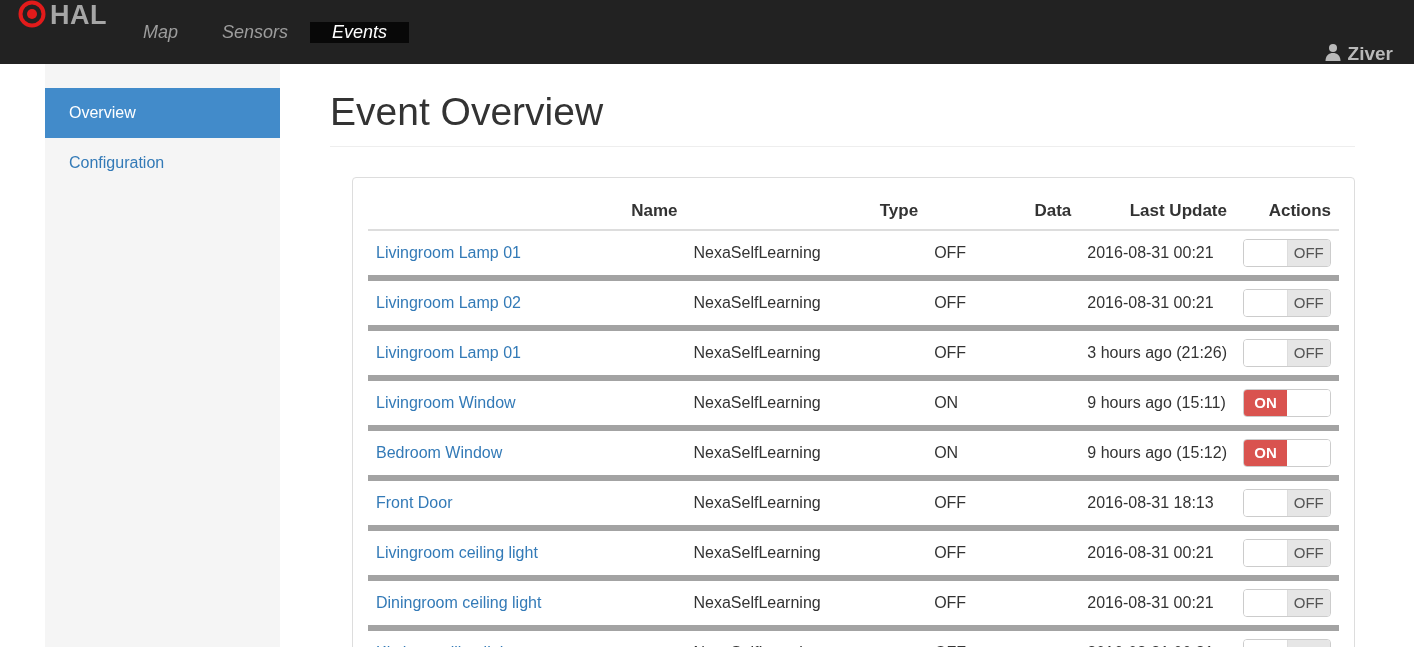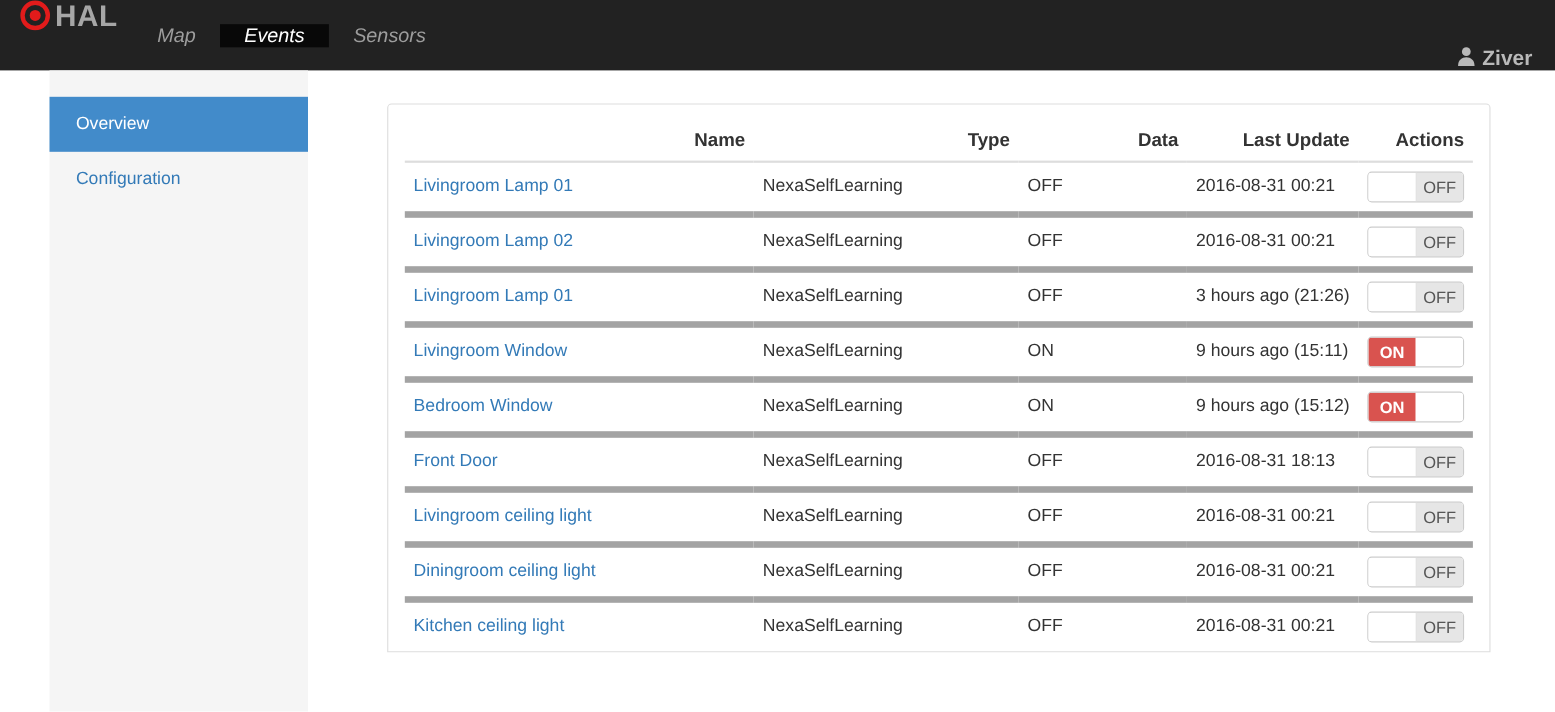--- a/index.html
+++ b/index.html
@@ -162,22 +162,22 @@
     <span>
       <svg width="28" height="28" viewBox="0 0 28 28">
         <circle cx="14" cy="14" r="11.5" fill="none" stroke="#e21b1b" stroke-width="4"></circle>
         <circle cx="14" cy="14" r="5" fill="#e21b1b"></circle>
       </svg>
     </span>
     <span>HAL</span>
   </div>
   <nav class="nav-items">
     <a class="nav-item">Map</a>
+    <a class="nav-item">Sensors</a>
     <a class="nav-item active">Events</a>
-    <a class="nav-item">Sensors</a>
   </nav>
   <div class="navbar-user">
     <span>
       <svg width="20" height="20" viewBox="0 0 20 20" fill="#b9b9b9">
         <circle cx="10" cy="6" r="4"></circle>
         <path d="M2.5 19 C2.5 13.5 6 11 10 11 C14 11 17.5 13.5 17.5 19 Z"></path>
       </svg>
     </span>
     <span>Ziver</span>
   </div>
@@ -187,20 +187,21 @@
   <aside class="sidebar">
     <div class="sidebar-item active">
       <span>Overview</span>
     </div>
     <div class="sidebar-item">
       <span>Configuration</span>
     </div>
   </aside>
 
   <main class="content">
+    <h1 class="page-header">Event Overview</h1>
 
     <section class="panel">
       <div class="panel-body">
         <table class="events">
           <thead>
             <tr>
               <th class="col-name">Name</th>
               <th class="col-type">Type</th>
               <th class="col-data">Data</th>
               <th class="col-update">Last Update</th>

